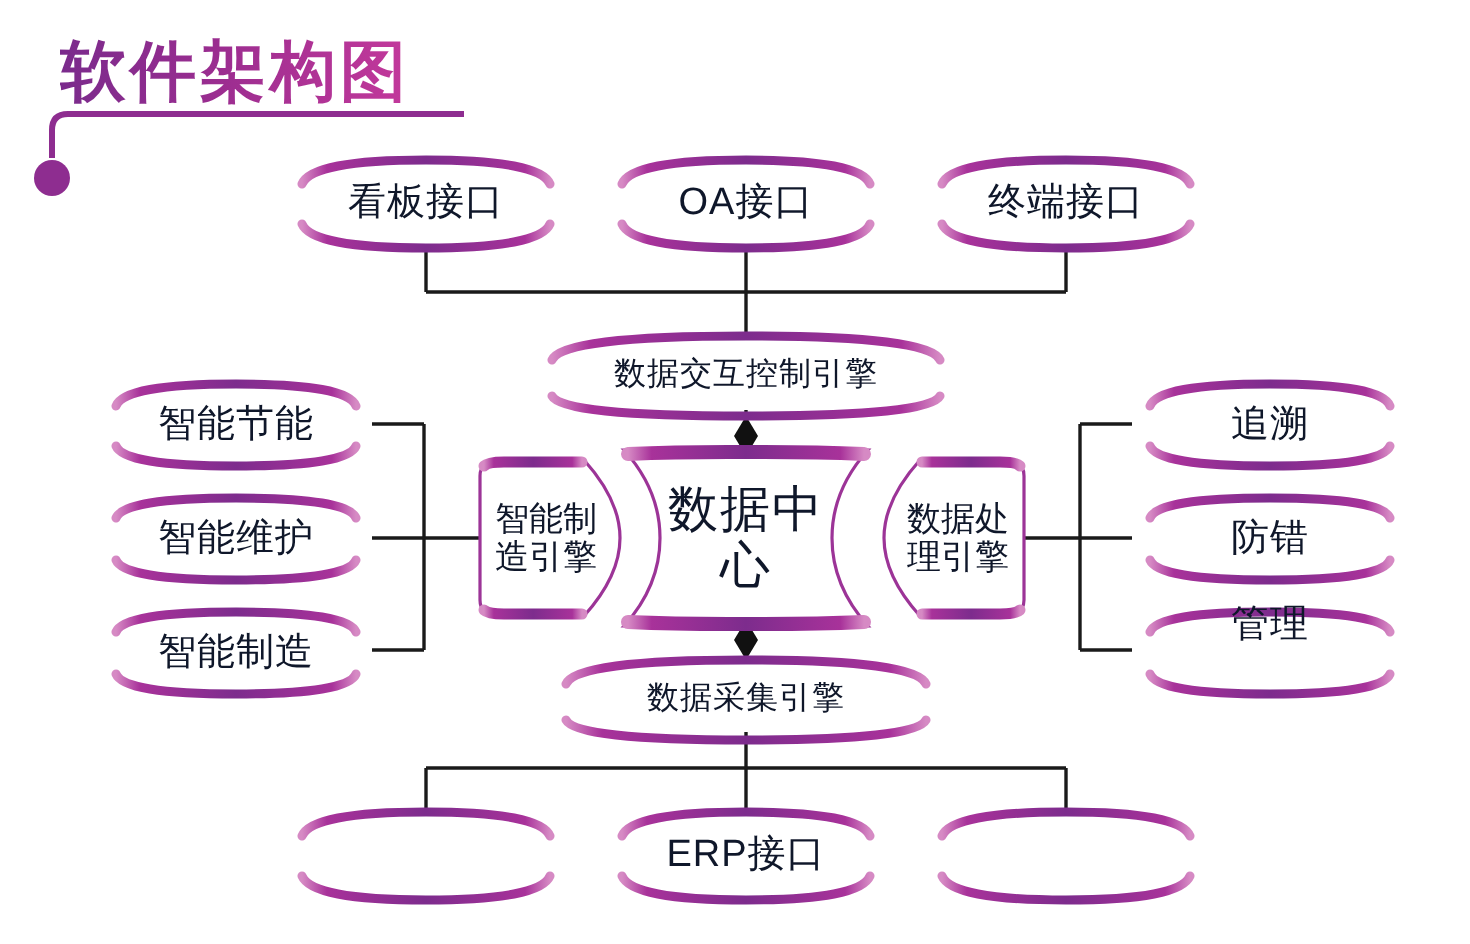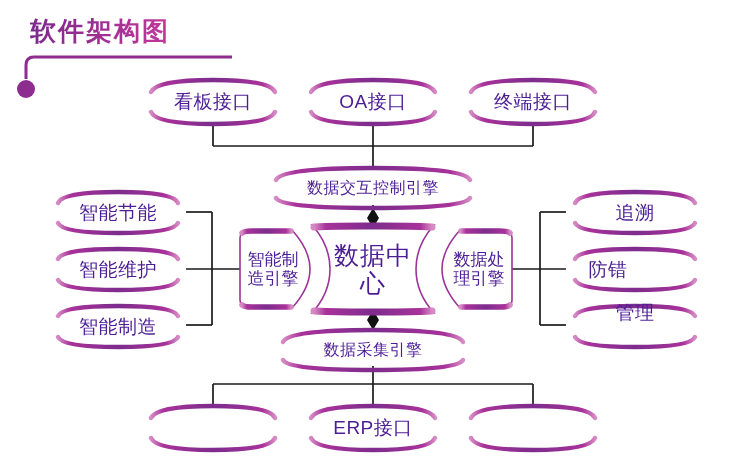--- a/index.html
+++ b/index.html
@@ -21,38 +21,38 @@
     top: 0;
     width: 735px;
     height: 472px;
   }
   .node-label {
     position: absolute;
     display: flex;
     align-items: center;
     justify-content: center;
     text-align: center;
-    color: #4c1d95;
+    color: #0f172a;
     font-family: "Liberation Sans", "DejaVu Sans", sans-serif;
     font-weight: 400;
     line-height: 1.12;
     letter-spacing: 0.5px;
     white-space: pre-line;
     pointer-events: none;
   }
   .lbl-iface { font-size: 19px; }
   .lbl-engine-wide { font-size: 16px; }
   .lbl-side { font-size: 19px; }
   .lbl-center { font-size: 25px; letter-spacing: 1px; }
   .lbl-engine-small { font-size: 17px; letter-spacing: 0px; }
   #title-text {
     position: absolute;
     left: 30px;
     top: 14px;
-    font-size: 26px;
+    font-size: 33px;
     font-weight: bold;
     letter-spacing: 2px;
     font-family: "DejaVu Sans", "Liberation Sans", sans-serif;
     background-image: linear-gradient(90deg, #7a2b8c 0%, #9b2d90 45%, #c3399b 100%);
     -webkit-background-clip: text;
     background-clip: text;
     color: transparent;
     -webkit-text-fill-color: transparent;
   }
 </style>
@@ -224,18 +224,18 @@
   <div class="node-label lbl-engine-small" style="left:240px; top:246px; width:66px; height:46px;">智能制
 造引擎</div>
   <div class="node-label lbl-engine-small" style="left:446px; top:246px; width:66px; height:46px;">数据处
 理引擎</div>
 
   <div class="node-label lbl-side" style="left:58px; top:199px; width:120px; height:28px;">智能节能</div>
   <div class="node-label lbl-side" style="left:58px; top:256px; width:120px; height:28px;">智能维护</div>
   <div class="node-label lbl-side" style="left:58px; top:313px; width:120px; height:28px;">智能制造</div>
 
   <div class="node-label lbl-side" style="left:575px; top:199px; width:120px; height:28px;">追溯</div>
-  <div class="node-label lbl-side" style="left:548px; top:256px; width:120px; height:28px;">防错</div>
+  <div class="node-label lbl-side" style="left:575px; top:256px; width:120px; height:28px;">防错</div>
   <div class="node-label lbl-side" style="left:575px; top:299px; width:120px; height:28px;">管理</div>
 
   <div class="node-label lbl-iface" style="left:311px; top:414px; width:124px; height:28px;">ERP接口</div>
 
 </div>
 
 </body></html>

